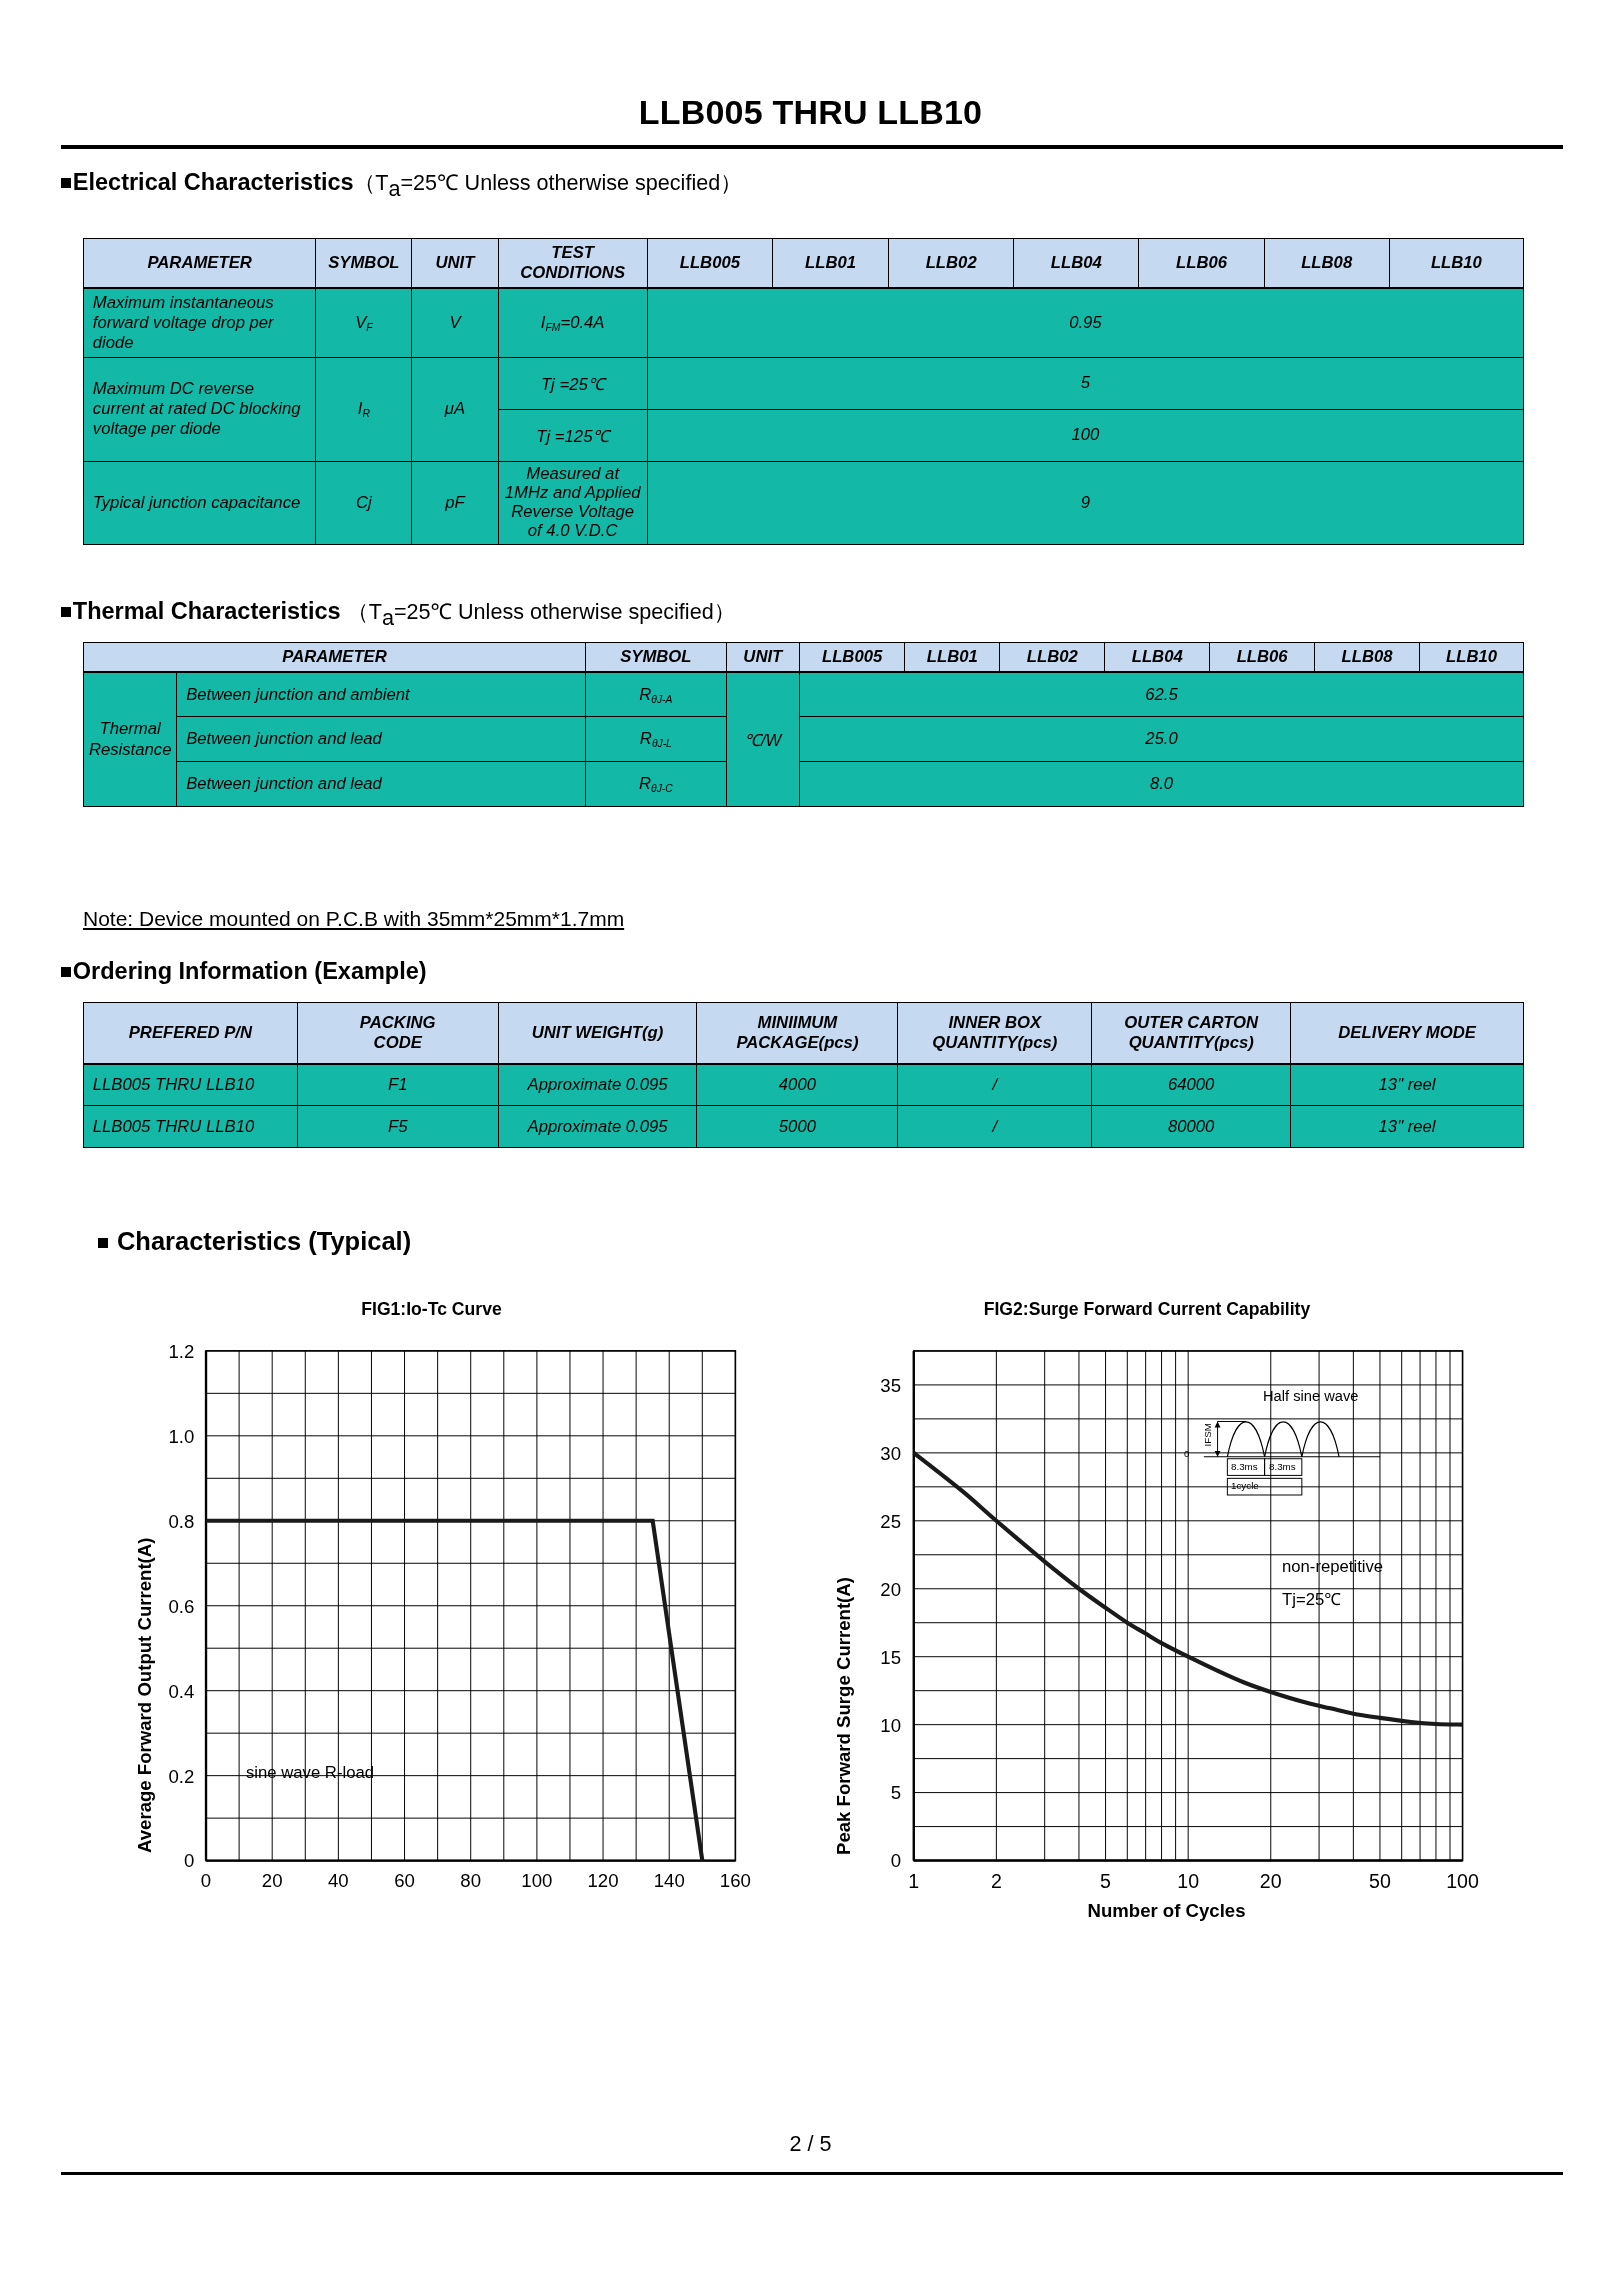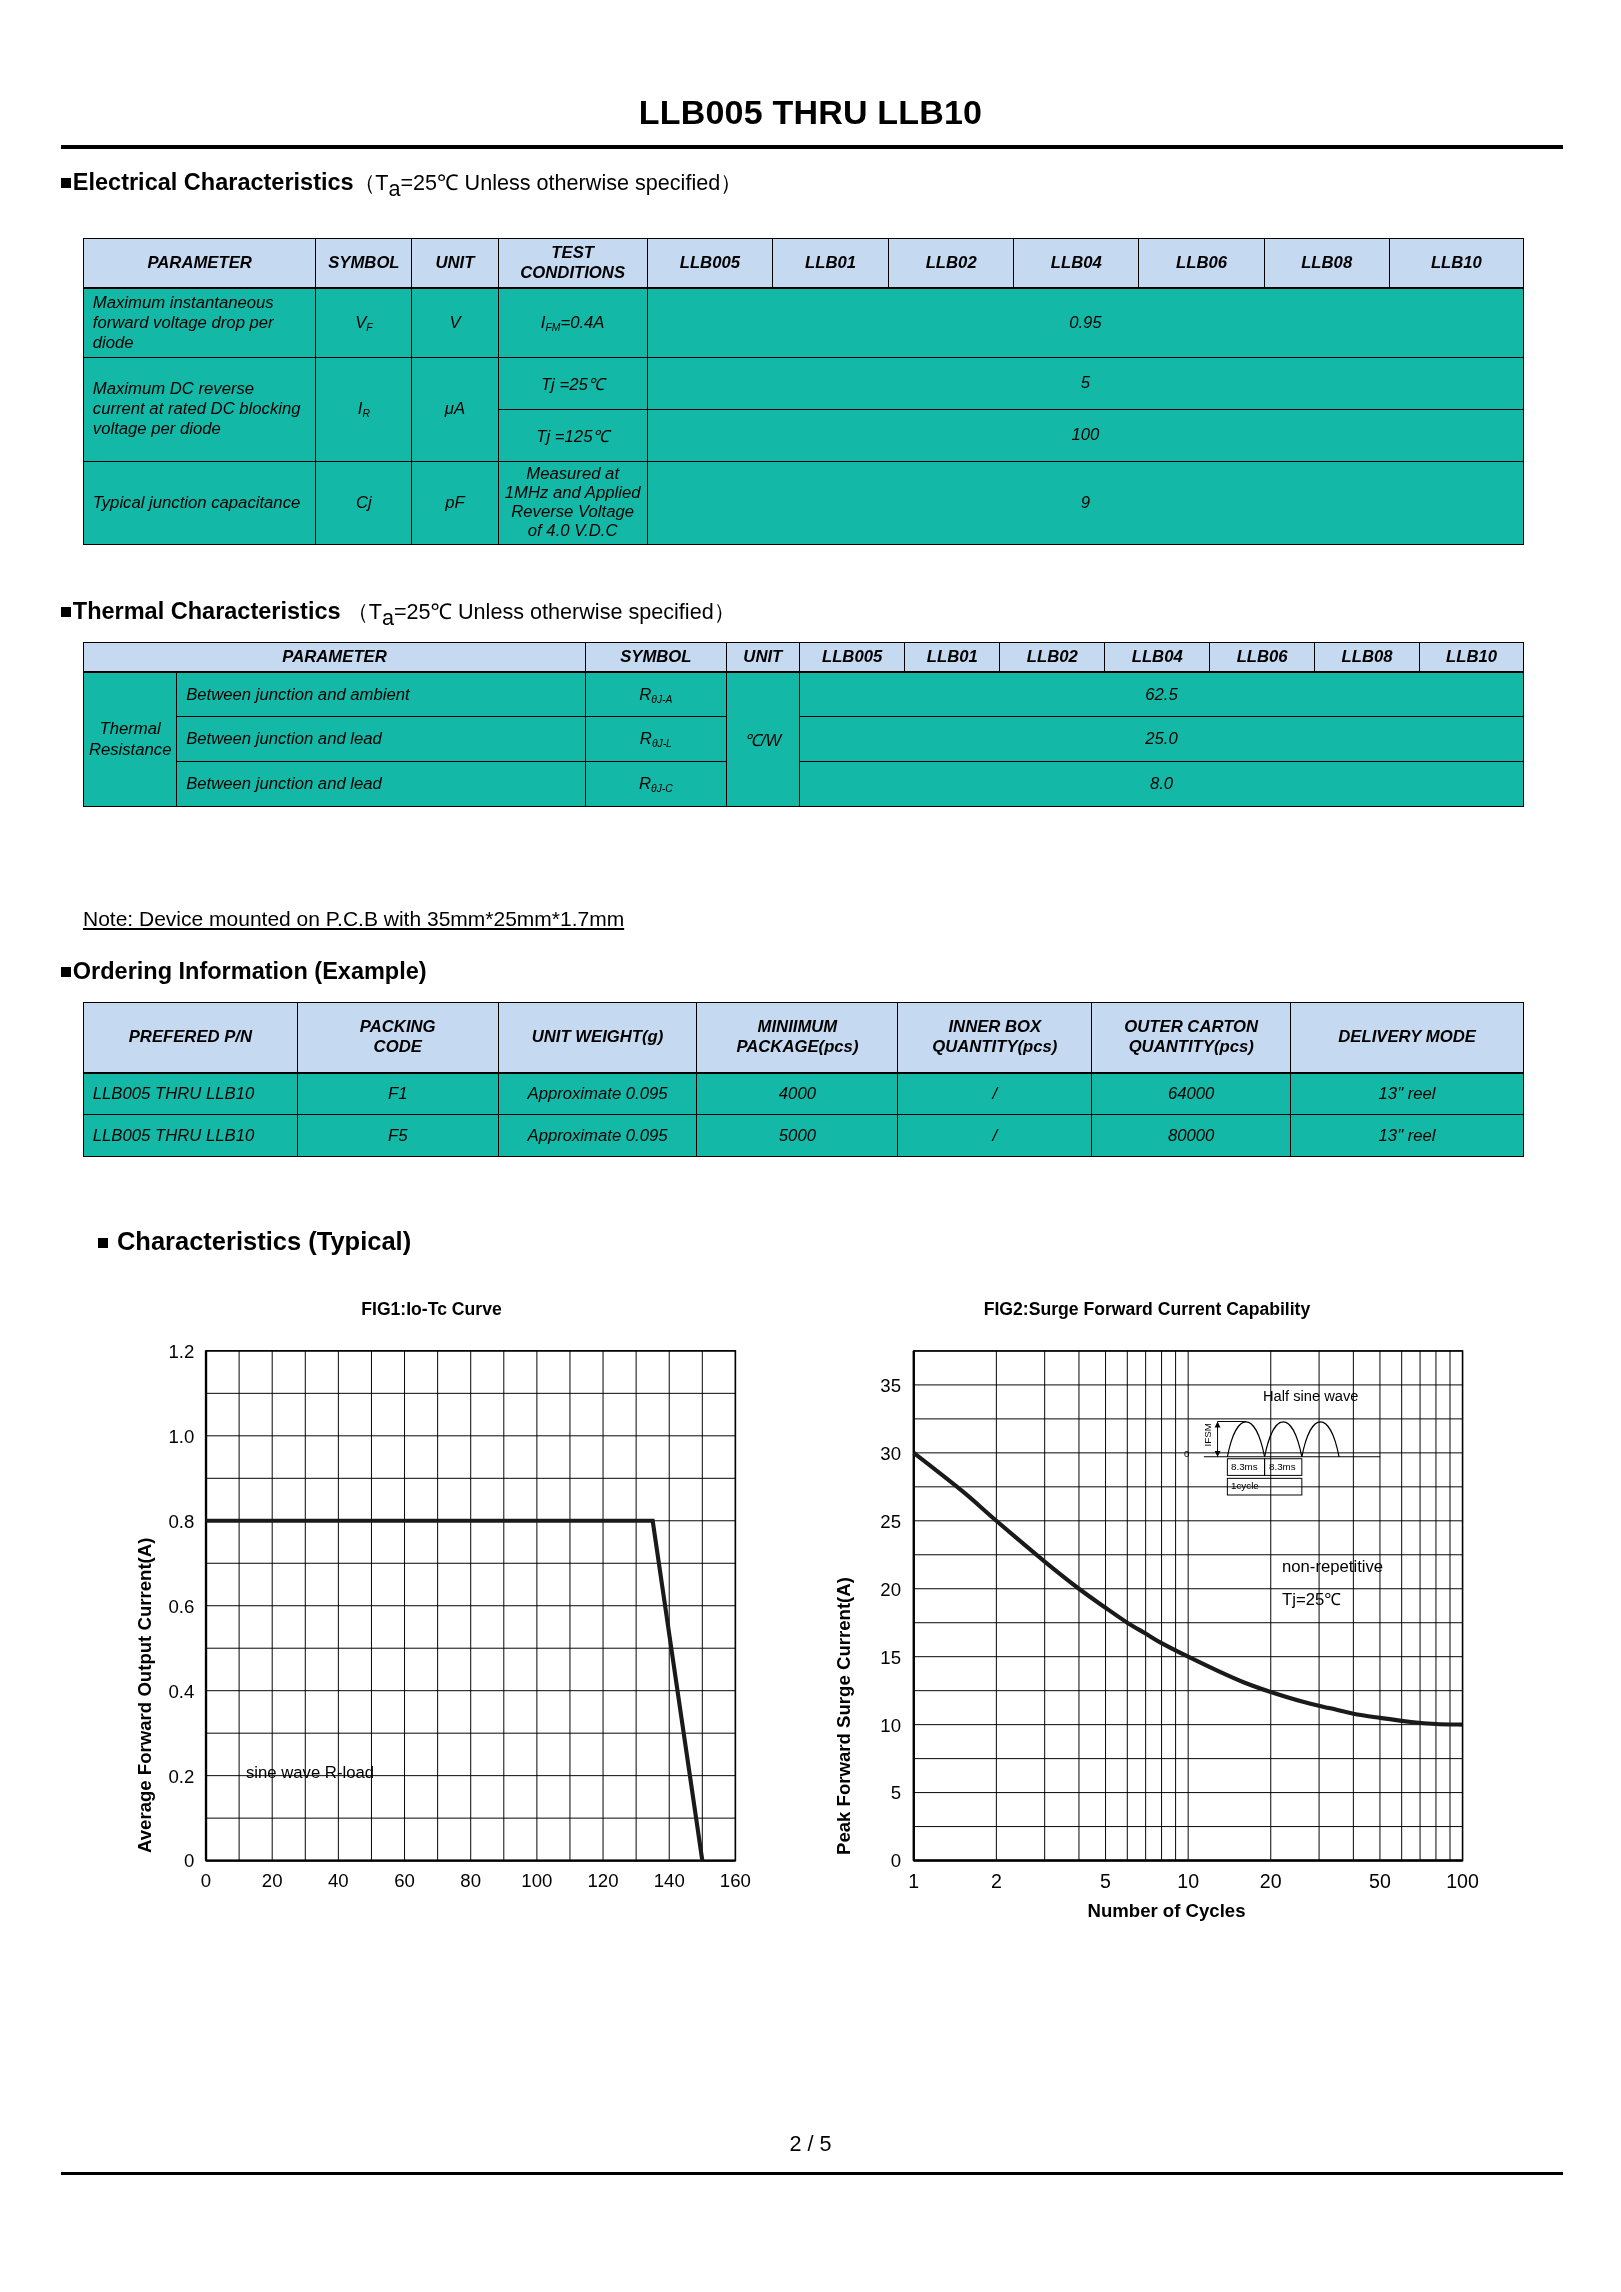--- a/index.html
+++ b/index.html
@@ -231,21 +231,21 @@
     <colgroup>
       <col style="width:214px">
         <col style="width:201px">
         <col style="width:199px">
         <col style="width:201px">
       <col style="width:194px">
         <col style="width:199px">
         <col style="width:233px">
     </colgroup>
     <thead>
-      <tr style="height:70px;">
+      <tr style="height:61px;">
         <th>
           <span>PREFERED P/N</span>
         </th>
         <th>
           <span>PACKING</span><br>
           <span>CODE</span>
         </th>
         <th>
           <span>UNIT WEIGHT(g)</span>
         </th>

